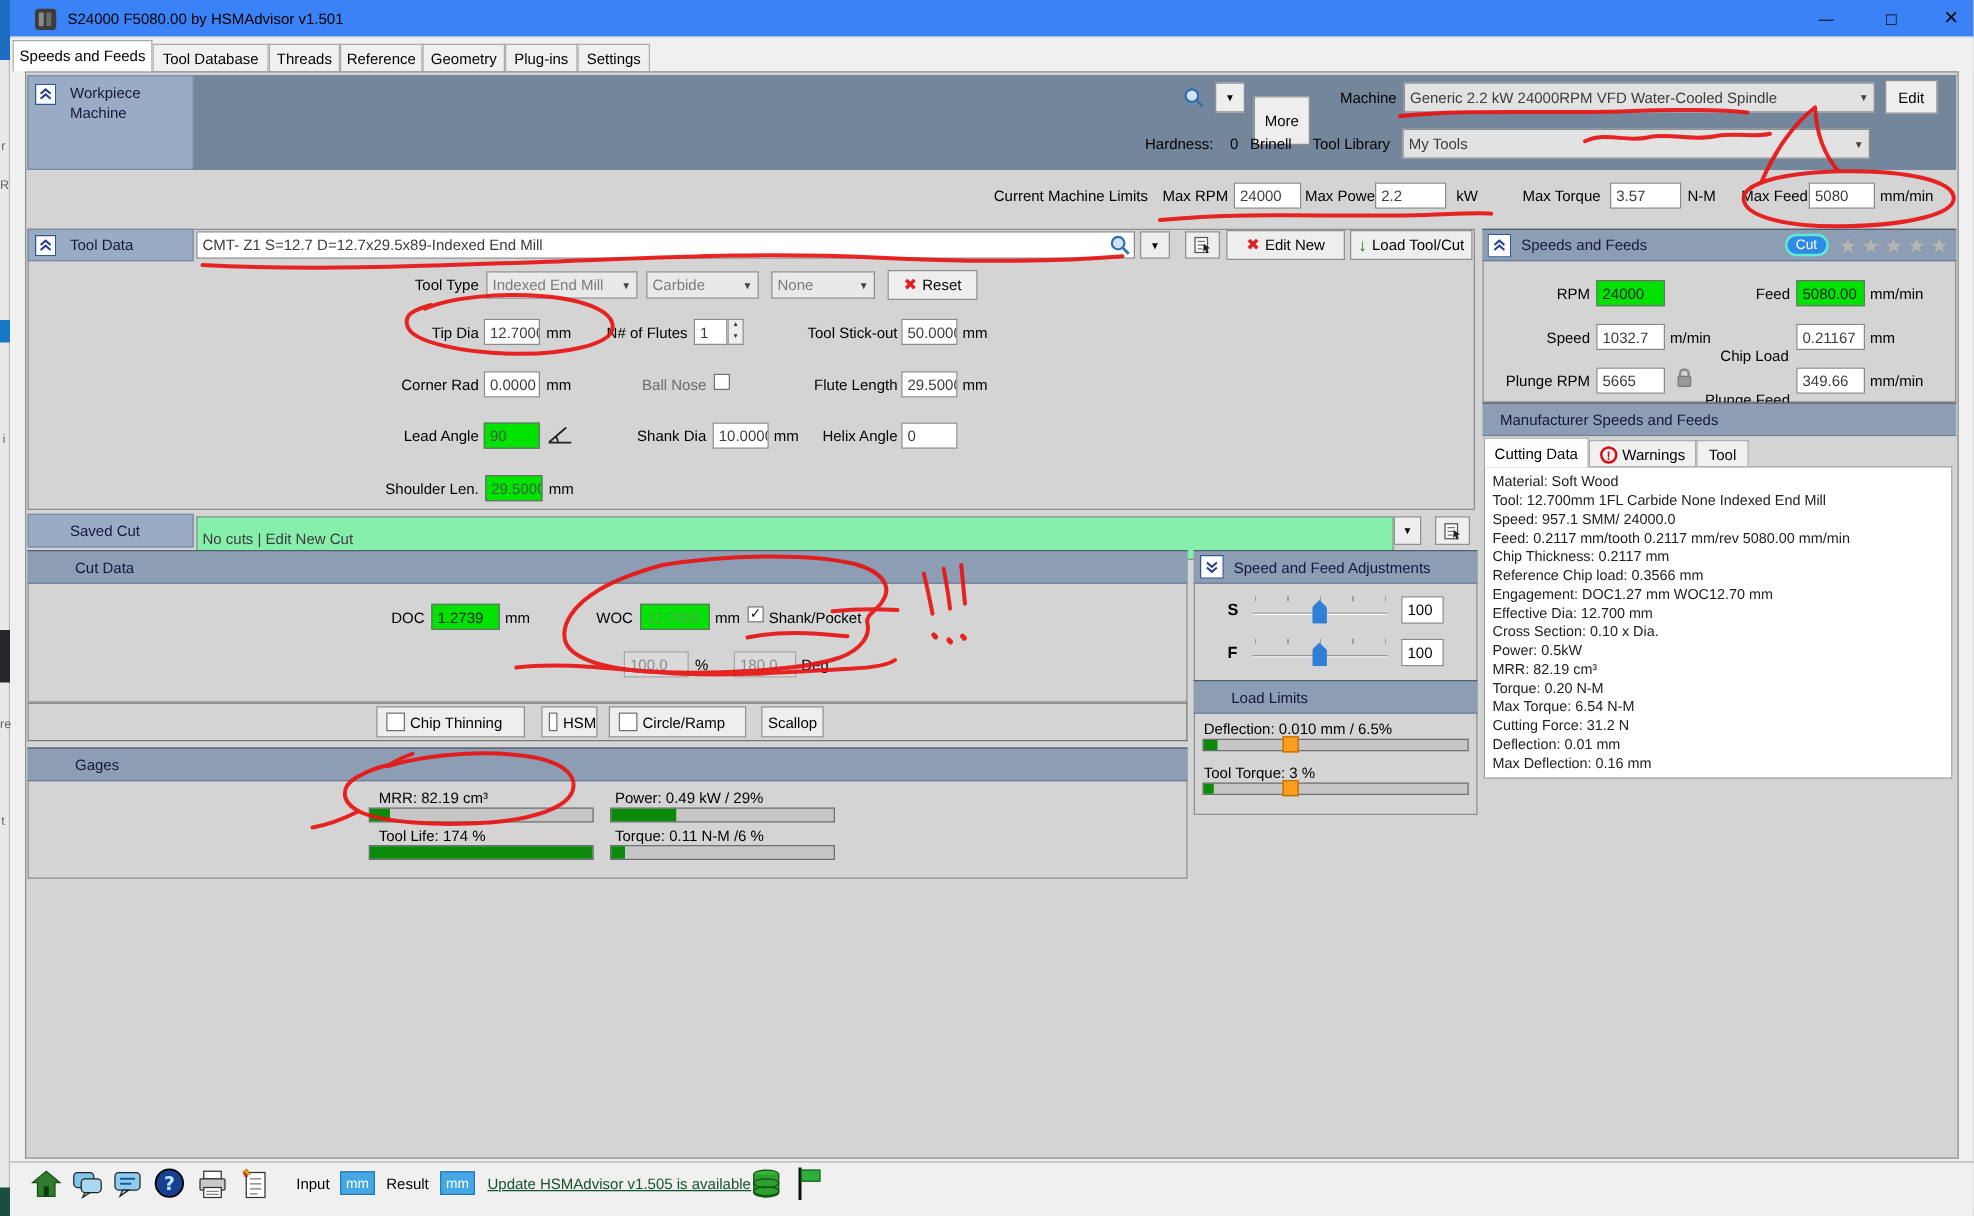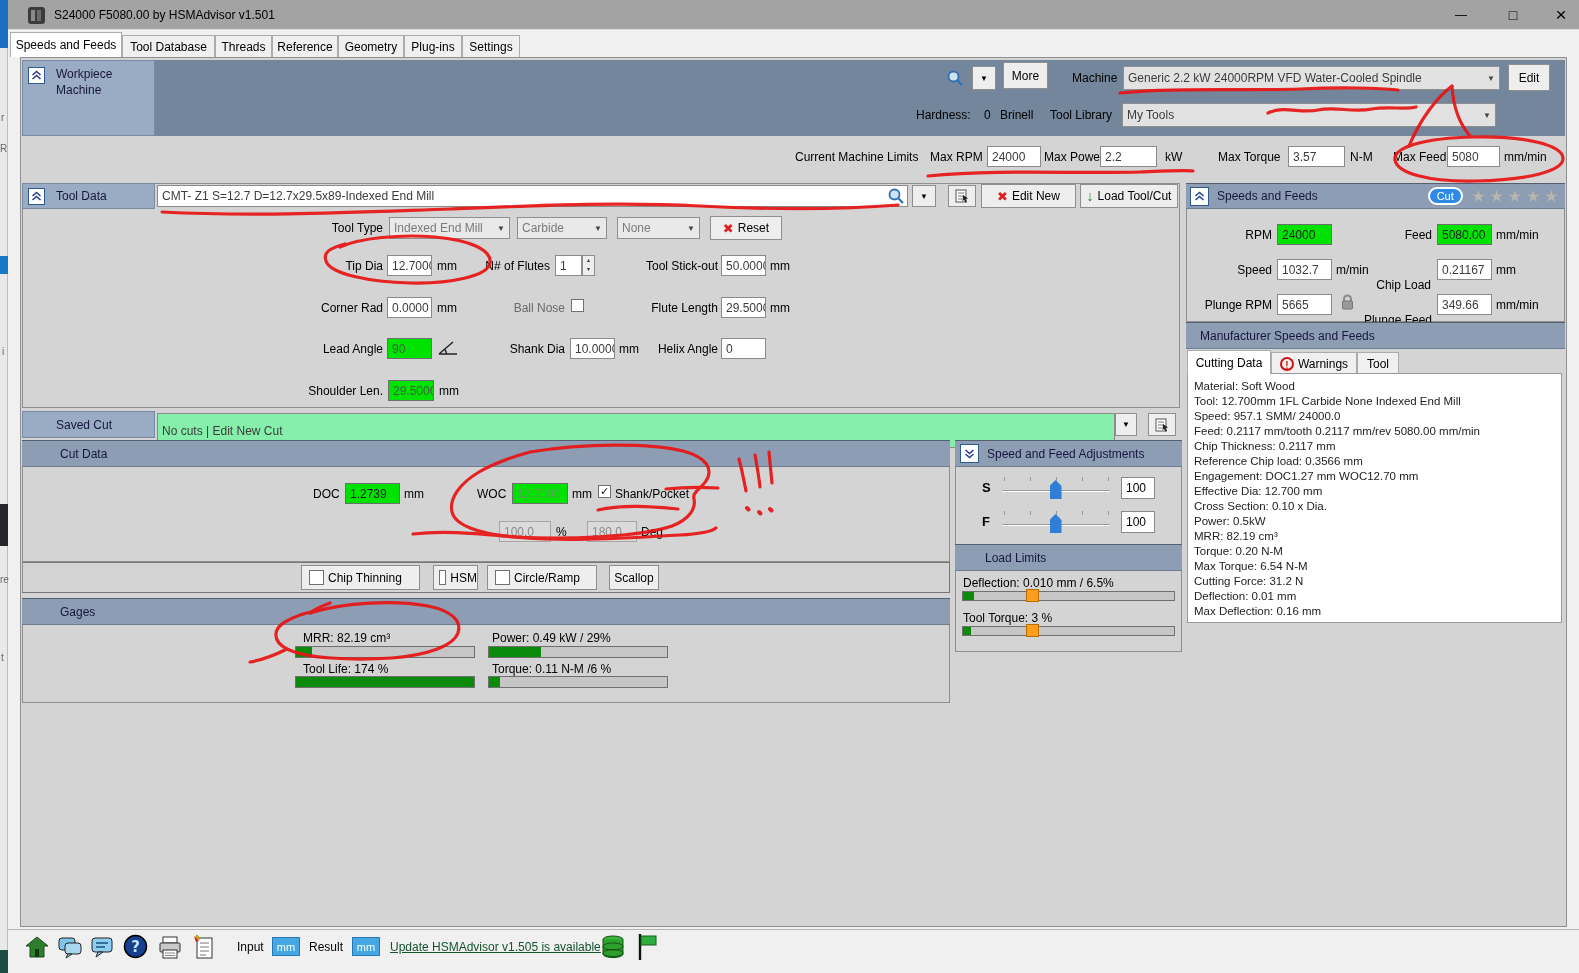--- a/index.html
+++ b/index.html
@@ -51,21 +51,21 @@
     <div class="a frag" style="left:1px;top:112px;">r</div>
     <div class="a frag" style="left:0;top:143px;">R</div>
     <div class="a" style="left:0;top:256px;width:8px;height:18px;background:#1878c8;"></div>
     <div class="a frag" style="left:2px;top:346px;">i</div>
     <div class="a" style="left:0;top:504px;width:8px;height:42px;background:#24262a;"></div>
     <div class="a frag" style="left:0;top:574px;">re</div>
     <div class="a frag" style="left:1px;top:652px;">t</div>
     <div class="a" style="left:0;top:950px;width:8px;height:23px;background:#1b4d43;"></div>
   </div>
 
-  <div class="a" style="left:8px;top:0;width:1571px;height:30px;background:#a3a3a3;border-bottom:1px solid #d9d9d9;">
+  <div class="a" style="left:8px;top:0;width:1571px;height:30px;background:#3b82f6;border-bottom:1px solid #d9d9d9;">
     <div class="a" style="left:20px;top:7px;width:17px;height:17px;background:#3b3b3b;border-radius:3px;">
       <div class="a" style="left:3px;top:3px;width:4px;height:11px;background:#8a8a8a;"></div>
       <div class="a" style="left:9px;top:3px;width:4px;height:11px;background:#6a6a6a;"></div>
     </div>
     <div class="a lbl" style="left:46px;top:8px;font-size:12px;">S24000 F5080.00 by HSMAdvisor v1.501</div>
     <div class="a" style="left:1430px;top:0;width:46px;height:30px;display:flex;align-items:center;justify-content:center;">
       <span style="font-size:12px;">—</span>
     </div>
     <div class="a" style="left:1482px;top:0;width:46px;height:30px;display:flex;align-items:center;justify-content:center;">
       <span style="font-size:14px;">□</span>
@@ -114,21 +114,21 @@
 
   <div class="a" style="left:946px;top:69px;width:18px;height:18px;">
     <svg class="ic" width="18" height="18" viewBox="0 0 18 18">
         <circle cx="7.5" cy="7.5" r="5" fill="#cfe3f5" stroke="#2f6fb2" stroke-width="1.8"></circle>
         <line x1="11.5" y1="11.5" x2="16" y2="16" stroke="#2f6fb2" stroke-width="2.2"></line>
       </svg>
   </div>
   <div class="a btn" style="left:972px;top:66px;width:24px;height:24px;">
     <span style="font-size:8px;">▼</span>
   </div>
-  <div class="a btn" style="left:1003px;top:62px;width:45px;height:27px;align-items:center;">
+  <div class="a btn" style="left:1003px;top:77px;width:45px;height:39px;align-items:center;">
     <span>More</span>
   </div>
   <div class="a lbl" style="left:1072px;top:71px;">Machine</div>
   <div class="a dd" style="left:1123px;top:66px;width:377px;height:24px;background:#e2e2e2;">
     <span>Generic 2.2 kW 24000RPM VFD Water-Cooled Spindle</span>
     <span class="car">▼</span>
   </div>
   <div class="a btn" style="left:1508px;top:64px;width:42px;height:27px;">
     <span>Edit</span>
   </div>
@@ -404,21 +404,21 @@
   </div>
 
   <div class="a" style="left:1186px;top:183px;width:379px;height:139px;background:#d4d4d4;border:1px solid #8f8f8f;"></div>
   <div class="a bar" style="left:1186px;top:183px;width:379px;height:26px;">
     <div class="colbtn" style="width:17px;height:17px;margin-left:4px;">
       <svg class="ic" width="11" height="11" viewBox="0 0 11 11">
           <path d="M1.5 5 L5.5 1.5 L9.5 5 M1.5 9 L5.5 5.5 L9.5 9" fill="none" stroke="#27408b" stroke-width="1.6"></path>
         </svg>
     </div>
     <span class="lbl" style="margin-left:8px;">Speeds and Feeds</span>
-    <span style="margin-left:auto;background:#2e8ae6;border:2px solid #ffffff;border-radius:9px;color:#fff;font-size:11px;padding:0 7px;line-height:14px;">Cut</span>
+    <span style="margin-left:auto;background:#2e8ae6;border:2px solid #5eead4;border-radius:9px;color:#fff;font-size:11px;padding:0 7px;line-height:14px;">Cut</span>
     <span style="display:flex;margin:0 6px 0 8px;gap:3px;">
       <span class="star">★</span>
       <span class="star">★</span>
       <span class="star">★</span>
       <span class="star">★</span>
       <span class="star">★</span>
     </span>
   </div>
   <div class="a lbl r" style="left:1192px;top:228px;width:80px;">RPM</div>
   <div class="a inp green" style="left:1277px;top:224px;width:55px;height:21px;color:#222;">

